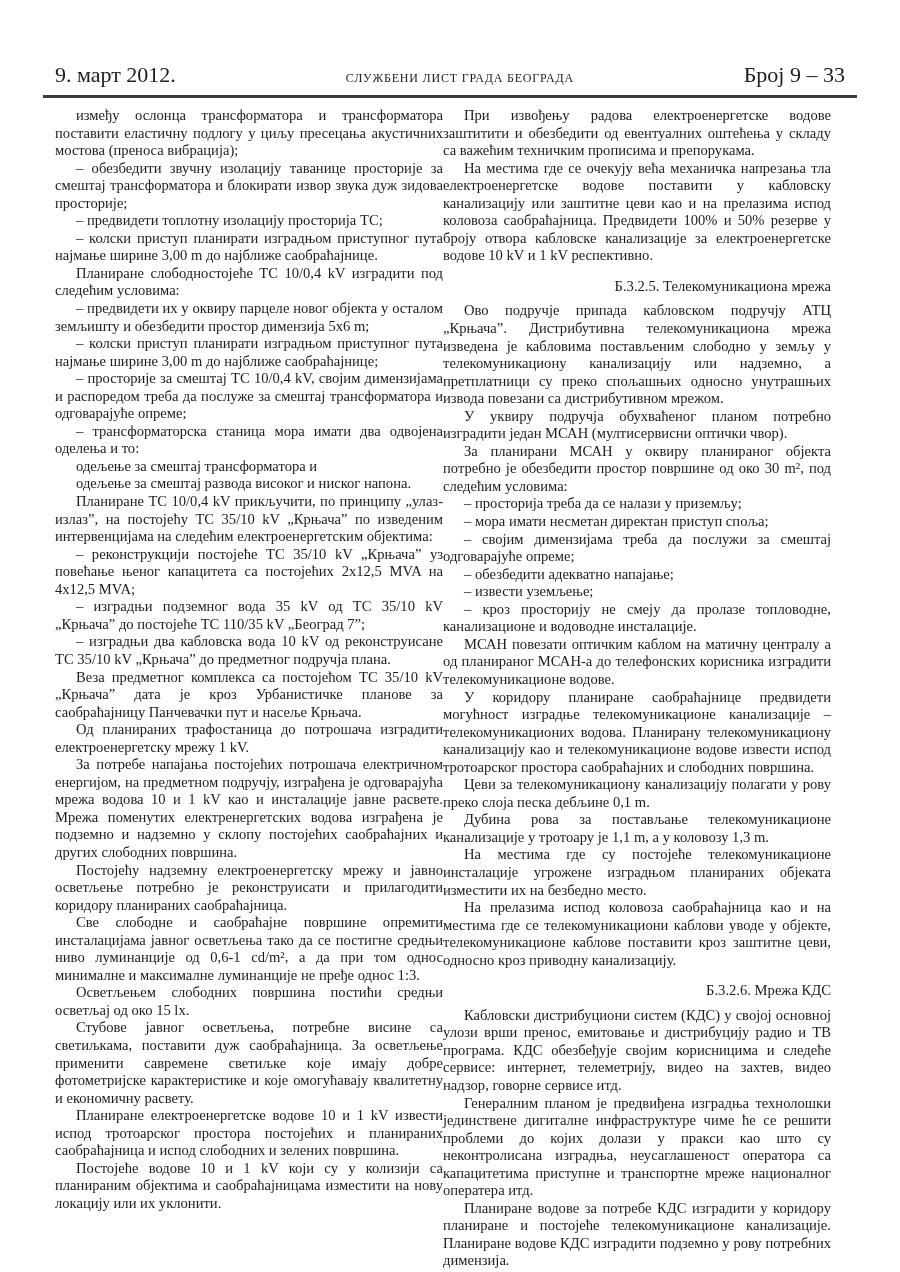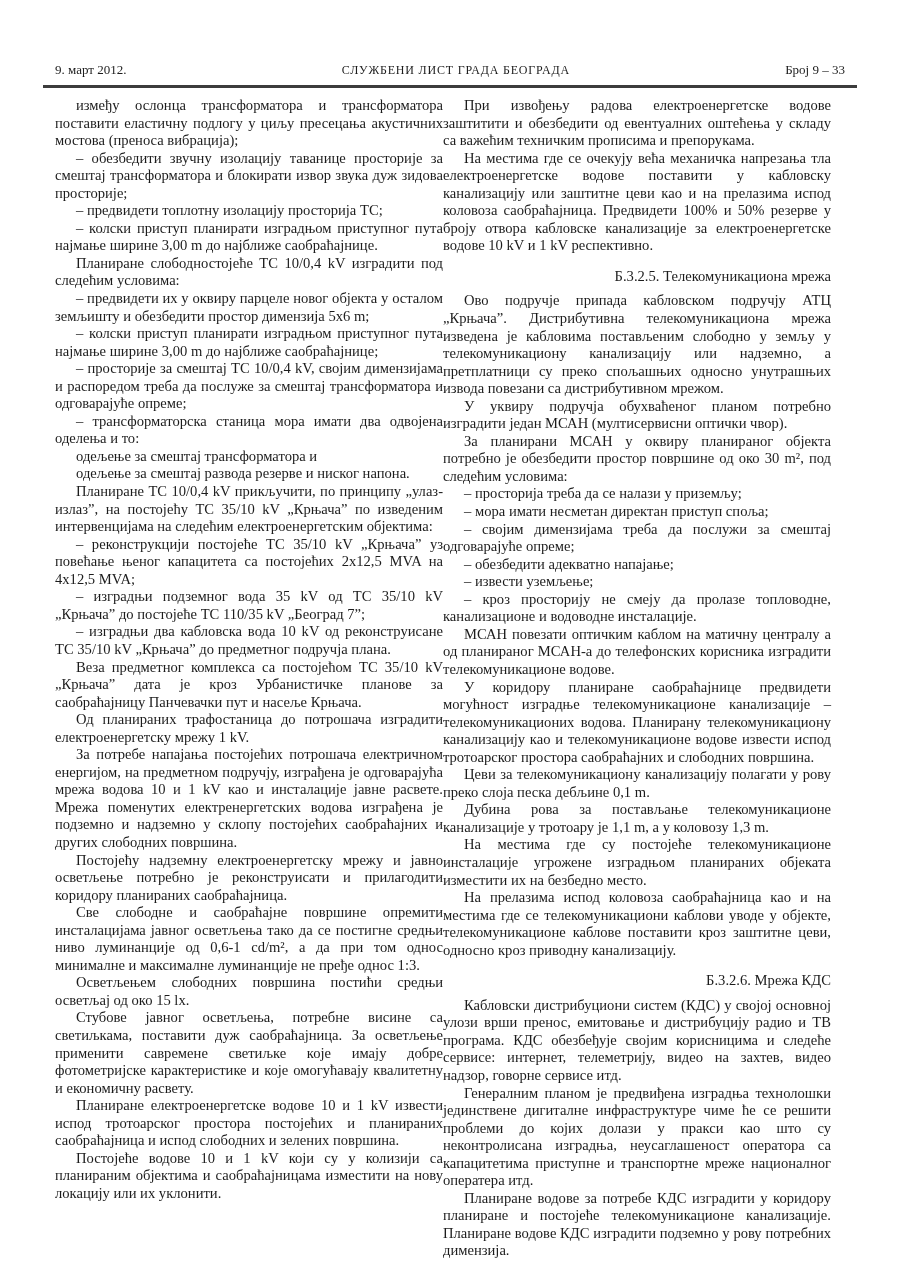--- a/index.html
+++ b/index.html
@@ -16,21 +16,21 @@
     position: relative;
   }
   .page-header {
     display: flex;
     justify-content: space-between;
     align-items: baseline;
     margin: 62px 55px 0 55px;
   }
   .page-header .date,
   .page-header .issue {
-    font-size: 13px;
+    font-size: 22px;
     white-space: nowrap;
   }
   .page-header .masthead {
     font-size: 12px;
     letter-spacing: 0.8px;
     white-space: nowrap;
   }
   .header-rule {
     border: none;
     border-top: 3px solid #3c3c3c;
@@ -72,21 +72,21 @@
       <p class="para">између ослонца трансформатора и трансформатора поставити еластичну подлогу у циљу пресецања акустичних мостова (преноса вибрација);</p>
       <p class="para">– обезбедити звучну изолацију таванице просторије за смештај трансформатора и блокирати извор звука дуж зидова просторије;</p>
       <p class="para">– предвидети топлотну изолацију просторија ТС;</p>
       <p class="para">– колски приступ планирати изградњом приступног пута најмање ширине 3,00 m до најближе саобраћајнице.</p>
       <p class="para">Планиране слободностојеће ТС 10/0,4 kV изградити под следећим условима:</p>
       <p class="para">– предвидети их у оквиру парцеле новог објекта у осталом земљишту и обезбедити простор димензија 5x6 m;</p>
       <p class="para">– колски приступ планирати изградњом приступног пута најмање ширине 3,00 m до најближе саобраћајнице;</p>
       <p class="para">– просторије за смештај ТС 10/0,4 kV, својим димензијама и распоредом треба да послуже за смештај трансформатора и одговарајуће опреме;</p>
       <p class="para">– трансформаторска станица мора имати два одвојена оделења и то:</p>
       <p class="para">одељење за смештај трансформатора и</p>
-      <p class="para">одељење за смештај развода резерве и ниског напона.</p>
+      <p class="para">одељење за смештај развода високог и ниског напона.</p>
       <p class="para">Планиране ТС 10/0,4 kV прикључити, по принципу „улаз-излаз”, на постојећу ТС 35/10 kV „Крњача” по изведеним интервенцијама на следећим електроенергетским објектима:</p>
       <p class="para">– реконструкцији постојеће ТС 35/10 kV „Крњача” уз повећање њеног капацитета са постојећих 2x12,5 MVA на 4x12,5 MVA;</p>
       <p class="para">– изградњи подземног вода 35 kV од ТС 35/10 kV „Крњача” до постојеће ТС 110/35 kV „Београд 7”;</p>
       <p class="para">– изградњи два кабловска вода 10 kV од реконструисане ТС 35/10 kV „Крњача” до предметног подручја плана.</p>
       <p class="para">Веза предметног комплекса са постојећом ТС 35/10 kV „Крњача” дата је кроз Урбанистичке планове за саобраћајницу Панчевачки пут и насеље Крњача.</p>
       <p class="para">Од планираних трафостаница до потрошача изградити електроенергетску мрежу 1 kV.</p>
       <p class="para">За потребе напајања постојећих потрошача електричном енергијом, на предметном подручју, изграђена је одговарајућа мрежа водова 10 и 1 kV као и инсталације јавне расвете. Мрежа поменутих електренергетских водова изграђена је подземно и надземно у склопу постојећих саобраћајних и других слободних површина.</p>
       <p class="para">Постојећу надземну електроенергетску мрежу и јавно осветљење потребно је реконструисати и прилагодити коридору планираних саобраћајница.</p>
       <p class="para">Све слободне и саобраћајне површине опремити инсталацијама јавног осветљења тако да се постигне средњи ниво луминанције од 0,6-1 cd/m², а да при том однос минималне и максималне луминанције не пређе однос 1:3.</p>
       <p class="para">Осветљењем слободних површина постићи средњи осветљај од око 15 lx.</p>

